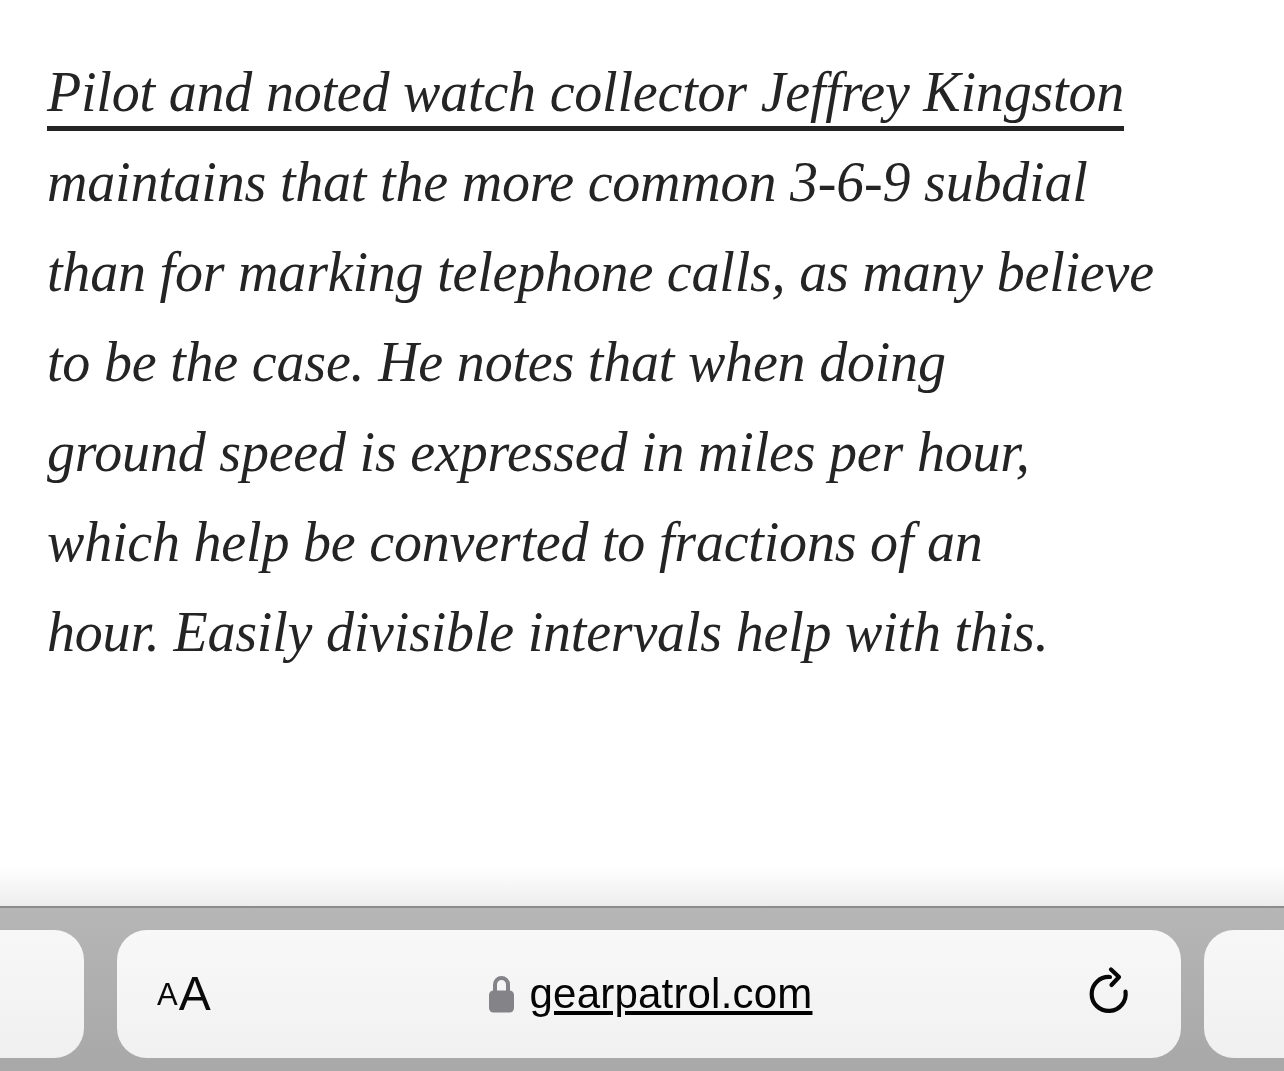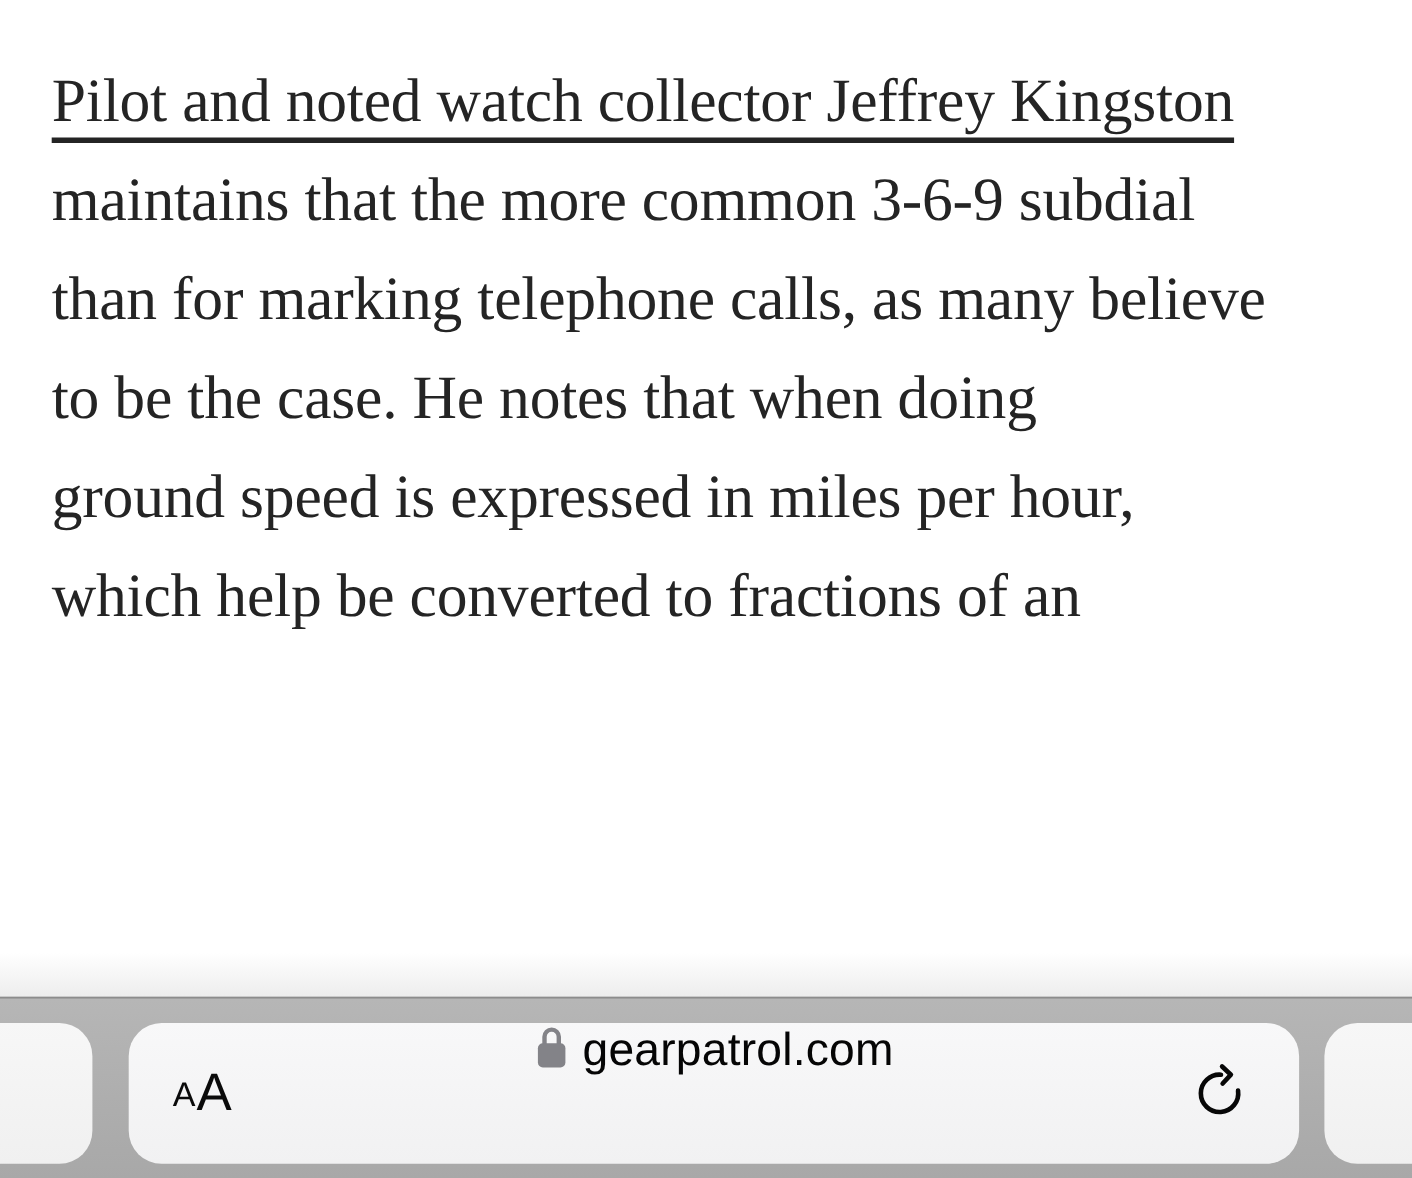--- a/index.html
+++ b/index.html
@@ -16,21 +16,21 @@
   .article {
     position: absolute;
     top: 0; left: 0; right: 0;
     padding: 47px 46px 0 47px;
     font-family: "Liberation Serif", serif;
     font-size: 56px;
     line-height: 90px;
     color: #242424;
     letter-spacing: -0.2px;
   }
-  .article .line { white-space: nowrap; height: 90px; }
+  .article .line { white-space: nowrap; height: 90px; font-style: italic; }
   .article .line.link {
     text-decoration: underline;
     text-decoration-thickness: 4.5px;
     text-underline-offset: 15px;
     text-decoration-color: #242424;
     cursor: pointer;
   }
 
   
   .content-fade {
@@ -71,22 +71,23 @@
     display: flex; align-items: center;
     cursor: pointer;
     color: #0a0a0a;
   }
   .reader-btn .a-small { font-size: 31px; line-height: 1; }
   .reader-btn .a-large { font-size: 48px; line-height: 1; margin-left: 1px; }
 
   .url-center {
     position: absolute;
     left: 0; right: 0; top: 0; bottom: 0;
-    display: flex; justify-content: center;
+    display: flex; align-items: center; justify-content: center;
     gap: 13px;
+    text-decoration: underline;
   }
   .lock-icon { display: inline-flex; margin-top: 2px; }
   .url-text {
     font-size: 42px;
     color: #050505;
     letter-spacing: 0.2px;
   }
 
   .reload-btn {
     position: absolute;
@@ -100,20 +101,21 @@
 
 <div class="screen">
 
   <div class="article">
     <div class="line link">Pilot and noted watch collector Jeffrey Kingston</div>
     <div class="line">maintains that the more common 3-6-9 subdial</div>
     <div class="line">than for marking telephone calls, as many believe</div>
     <div class="line">to be the case. He notes that when doing</div>
     <div class="line">ground speed is expressed in miles per hour,</div>
     <div class="line">which help be converted to fractions of an</div>
+    <div class="line">hour. Easily divisible intervals help with this.</div>
   </div>
 
   <div class="content-fade"></div>
 
   <div class="toolbar">
 
     <div class="tab-preview left"></div>
 
     <div class="urlbar">
 

